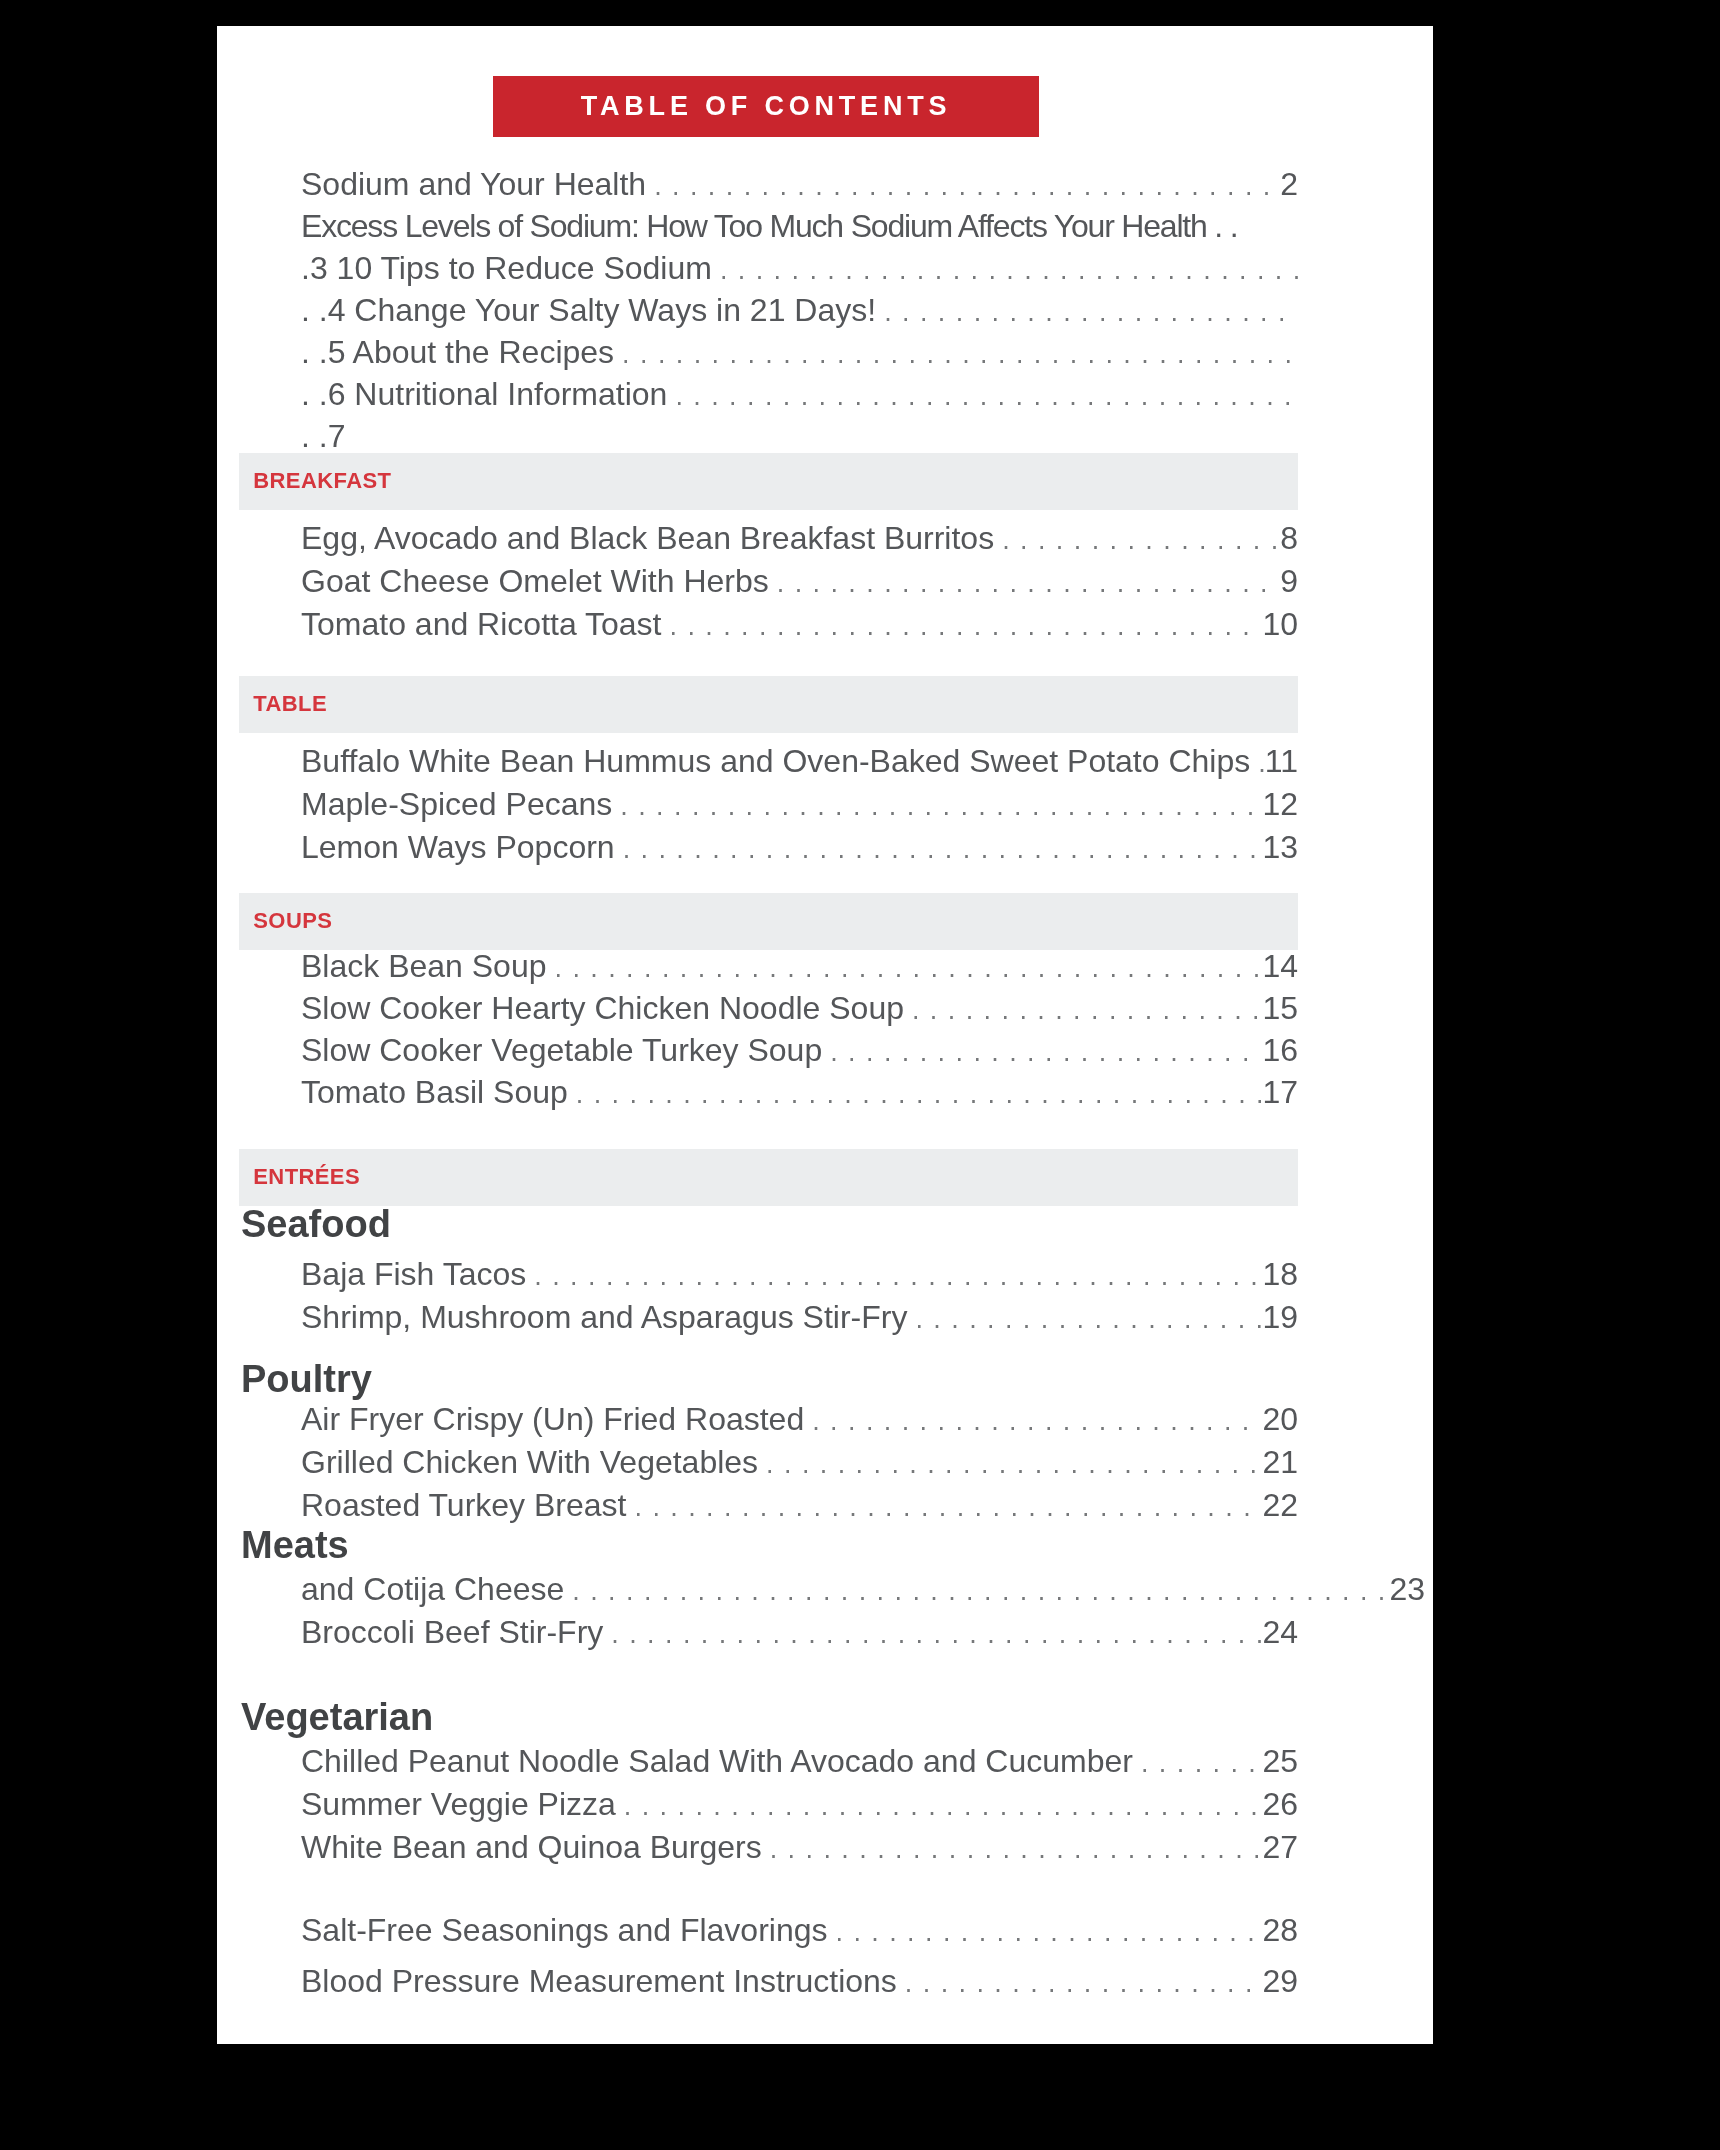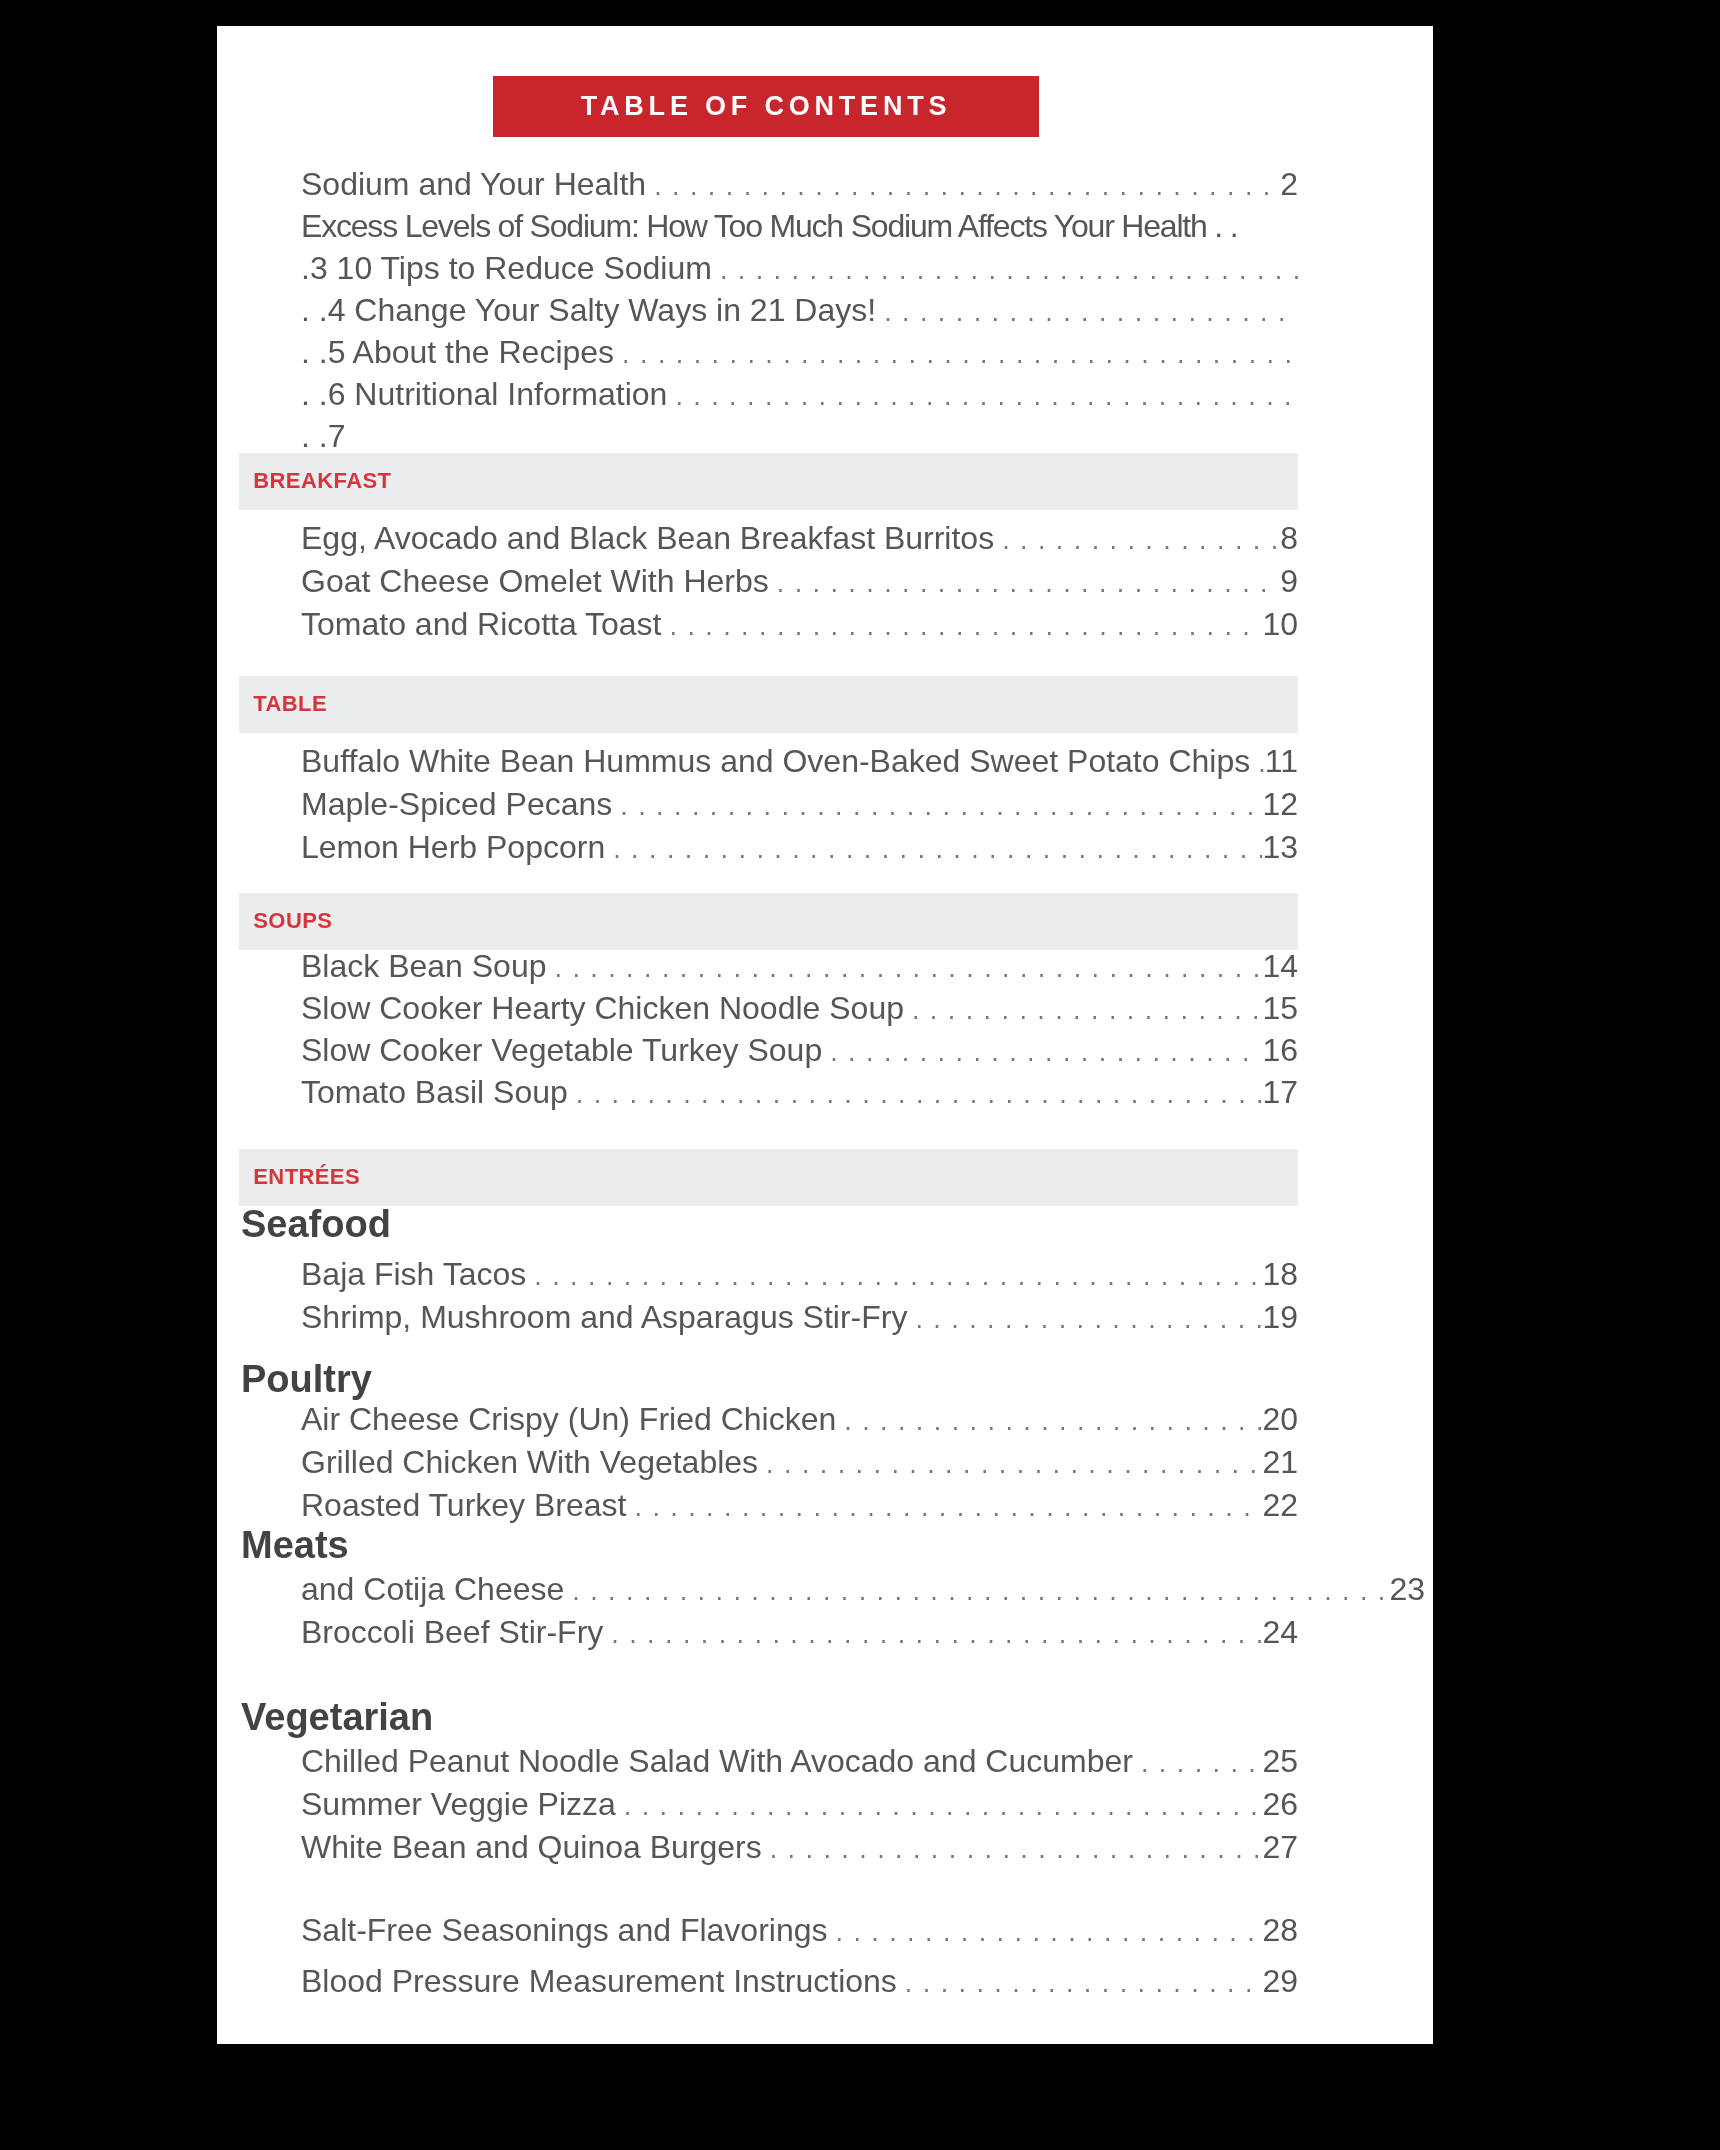--- a/index.html
+++ b/index.html
@@ -128,21 +128,21 @@
       <span class="t">Buffalo White Bean Hummus and Oven-Baked Sweet Potato Chips</span>
       <span class="dots">................................................................................</span>
       <span class="pg">11</span>
     </div>
     <div class="row">
       <span class="t">Maple-Spiced Pecans</span>
       <span class="dots">................................................................................</span>
       <span class="pg">12</span>
     </div>
     <div class="row">
-      <span class="t">Lemon Herb Popcorn</span>
+      <span class="t">Lemon Ways Popcorn</span>
       <span class="dots">................................................................................</span>
       <span class="pg">13</span>
     </div>
   </div>
 
   <div class="secbar" style="top:867px;">
     <span class="sectitle">SOUPS</span>
   </div>
   <div class="list" style="top:919px;">
     <div class="row row53">
@@ -181,21 +181,21 @@
     <div class="row">
       <span class="t">Shrimp, Mushroom and Asparagus Stir-Fry</span>
       <span class="dots">................................................................................</span>
       <span class="pg">19</span>
     </div>
   </div>
 
   <div class="subhead" style="top:1335px;">Poultry</div>
   <div class="list" style="top:1372px;">
     <div class="row">
-      <span class="t">Air Cheese Crispy (Un) Fried Chicken</span>
+      <span class="t">Air Fryer Crispy (Un) Fried Roasted</span>
       <span class="dots">................................................................................</span>
       <span class="pg">20</span>
     </div>
     <div class="row">
       <span class="t">Grilled Chicken With Vegetables</span>
       <span class="dots">................................................................................</span>
       <span class="pg">21</span>
     </div>
     <div class="row">
       <span class="t">Roasted Turkey Breast</span>

